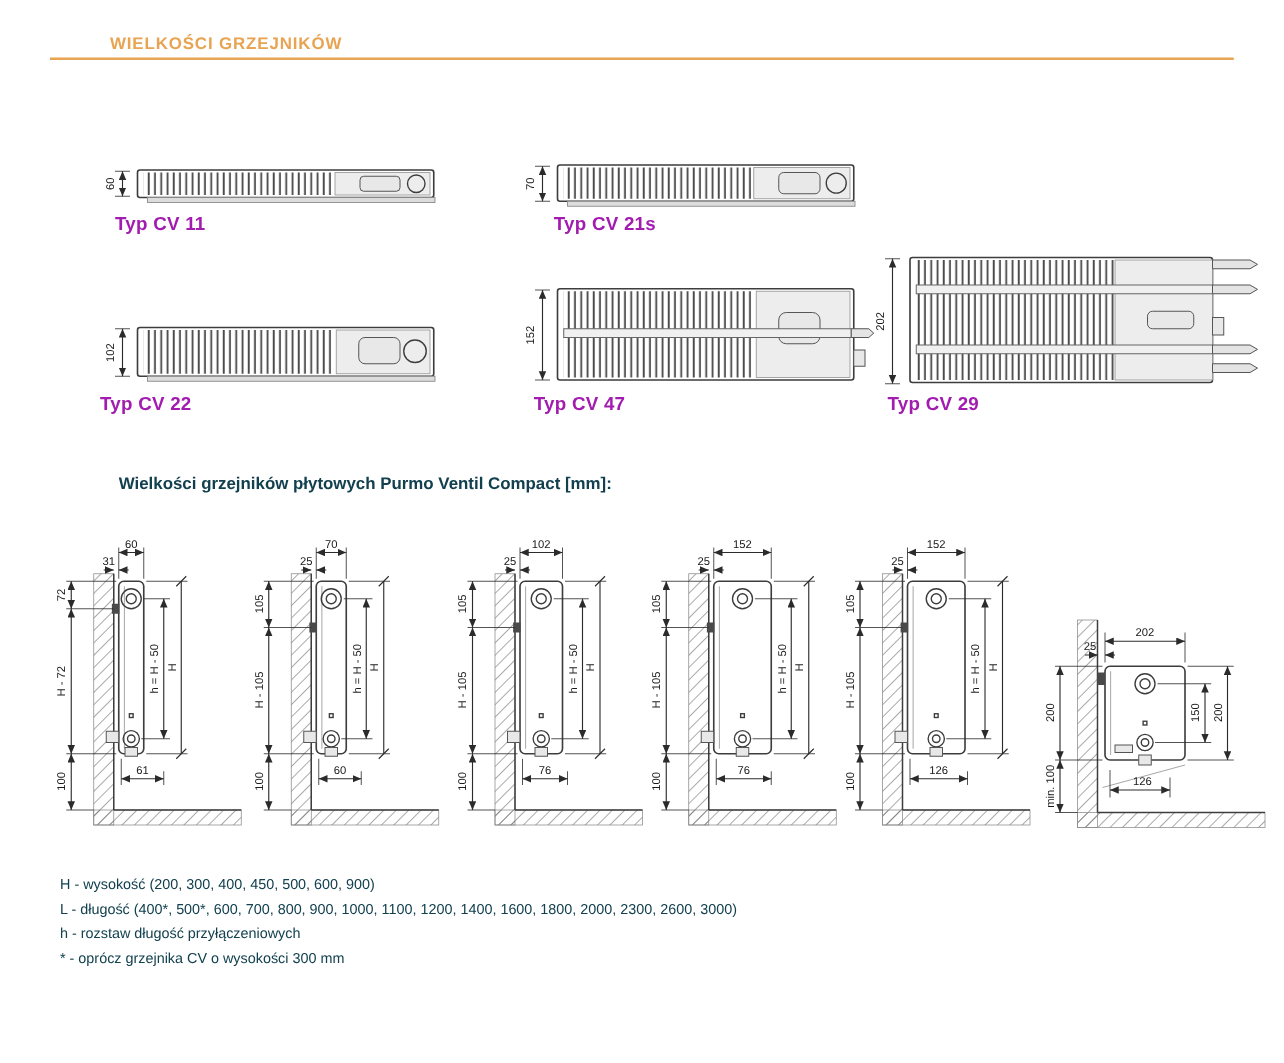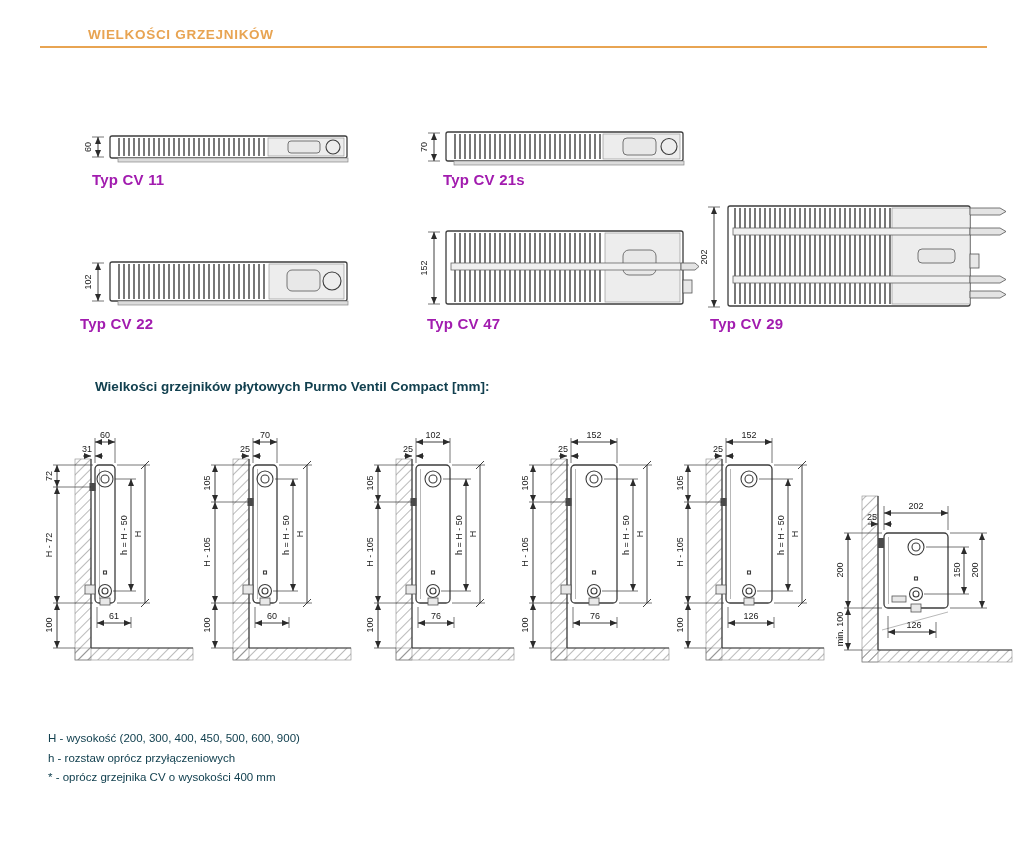--- a/index.html
+++ b/index.html
@@ -9,21 +9,21 @@
   }
   .abs{position:absolute;}
   svg text{font-family:"Liberation Sans",sans-serif;}
   .page-title{
     position:absolute;left:40px;top:27px;font-size:13.5px;font-weight:700;
     letter-spacing:.7px;color:#E8A452;margin-left:48px;
   }
   .title-rule{position:absolute;left:40px;top:46px;width:947px;height:2px;background:#E8A452;}
   .section-heading{position:absolute;left:48px;top:379px;font-size:13.5px;font-weight:bold;color:#12404F;margin-left:47px;}
   .cs-label{position:absolute;font-size:15px;font-weight:bold;color:#a21caf;letter-spacing:.2px;}
-  .footnotes{position:absolute;left:48px;top:729px;font-size:11.5px;color:#12404F;line-height:19.5px;}
+  .footnotes{position:absolute;left:48px;top:699px;font-size:11.5px;color:#12404F;line-height:19.5px;}
   
   .dim{stroke:#2b2b2b;stroke-width:0.9;fill:none;}
   .ext{stroke:#2b2b2b;stroke-width:0.65;fill:none;}
   .dt{font-size:9px;fill:#1a1a1a;}
   .body{fill:#ffffff;stroke:#3d3d3d;stroke-width:1.3;}
   .thin{stroke:#999;stroke-width:0.7;fill:none;}
   .face{stroke:#3d3d3d;stroke-width:1.2;fill:none;}
   .lineart{fill:none;stroke:#3d3d3d;stroke-width:1.1;}
   .fitting{fill:#e8e8e8;stroke:#555;stroke-width:0.8;}
   .band{fill:#f0f0f0;stroke:#666;stroke-width:0.8;}
@@ -440,15 +440,16 @@
     <text class="dt" x="141.5" y="104" text-anchor="middle" transform="rotate(-90 141.5 104)">200</text>
     <line x1="52" y1="150" x2="52" y2="172" class="ext"></line>
       <line x1="100" y1="156" x2="100" y2="172" class="ext"></line>
     <line x1="52" y1="166" x2="100" y2="166" class="dim" marker-start="url(#ah)" marker-end="url(#ah)"></line>
     <text x="78" y="162" text-anchor="middle" class="dt">126</text>
   </g>
 </svg>
 
 <div class="footnotes">
   <div>H - wysokość (200, 300, 400, 450, 500, 600, 900)</div>
-  <div>h - rozstaw oprócz przyłączeniowych</div>
-  <div>* - oprócz grzejnika CV o wysokości 400 mm</div>
+  <div>L - długość (400*, 500*, 600, 700, 800, 900, 1000, 1100, 1200, 1400, 1600, 1800, 2000, 2300, 2600, 3000)</div>
+  <div>h - rozstaw długość przyłączeniowych</div>
+  <div>* - oprócz grzejnika CV o wysokości 300 mm</div>
 </div>
 
 </body></html>

